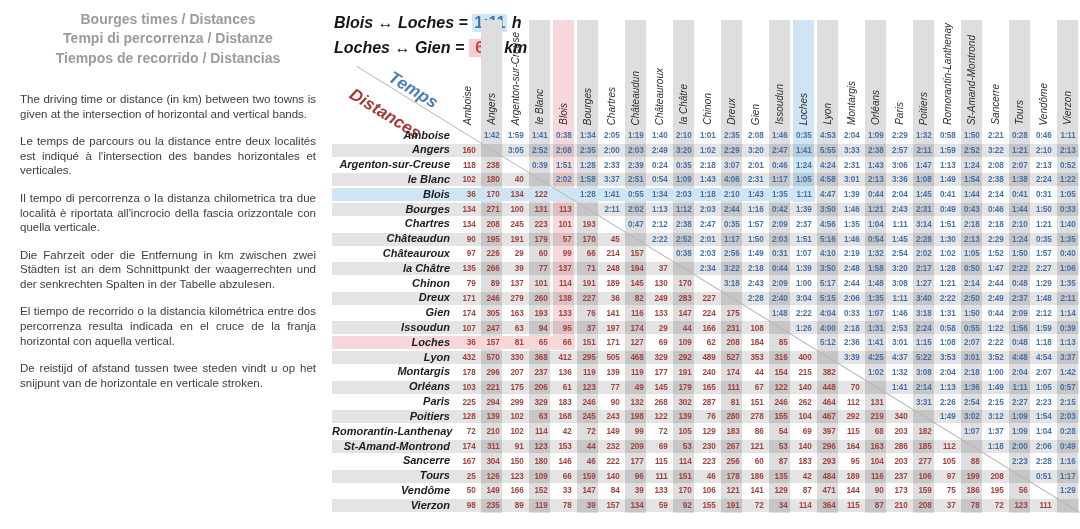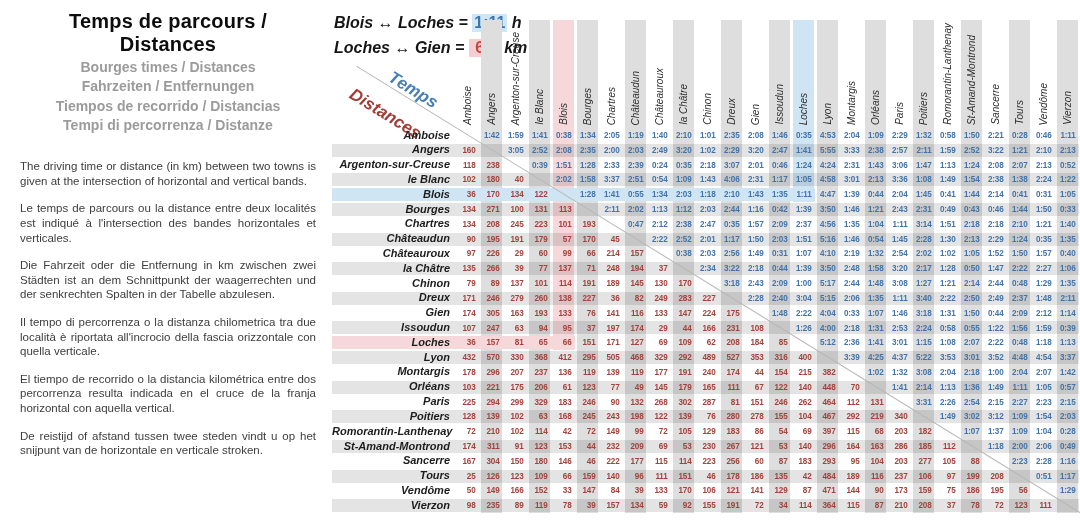--- a/index.html
+++ b/index.html
@@ -33,29 +33,27 @@
   .colhead span{writing-mode:vertical-rl;transform:rotate(180deg);font-size:10px;font-style:italic;
                 color:#2e2e2e;white-space:nowrap;letter-spacing:0;}
   .diagline{height:1.2px;background:#b7b7b7;transform-origin:0 0;transform:rotate(31.67deg);}
 </style>
 </head>
 <body>
 
 <div id="app">
 
   <div id="left-panel">
-    <h1 class="title">Temps de parcours / Distances</h1>
     <div class="subtitle">Bourges times / Distances</div>
-    <div class="subtitle">Fahrzeiten / Entfernungen</div>
+    <div class="subtitle">Tempi di percorrenza / Distanze</div>
     <div class="subtitle">Tiempos de recorrido / Distancias</div>
-    <div class="subtitle">Tempi di percorrenza / Distanze</div>
     <p class="para">The driving time or distance (in km) between two towns is given at the intersection of horizontal and vertical bands.</p>
     <p class="para">Le temps de parcours ou la distance entre deux localités est indiqué à l'intersection des bandes horizontales et verticales.</p>
+    <p class="para">Il tempo di percorrenza o la distanza chilometrica tra due località è riportata all'incrocio della fascia orizzontale con quella verticale.</p>
     <p class="para">Die Fahrzeit oder die Entfernung in km zwischen zwei Städten ist an dem Schnittpunkt der waagerrechten und der senkrechten Spalten in der Tabelle abzulesen.</p>
-    <p class="para">Il tempo di percorrenza o la distanza chilometrica tra due località è riportata all'incrocio della fascia orizzontale con quella verticale.</p>
     <p class="para">El tiempo de recorrido o la distancia kilométrica entre dos percorrenza resulta indicada en el cruce de la franja horizontal con aquella vertical.</p>
     <p class="para">De reistijd of afstand tussen twee steden vindt u op het snijpunt van de horizontale en verticale stroken.</p>
   </div>
 
   <div id="legend">
     <div class="legend-line">
       <span>Blois ↔ Loches =</span>
       <span class="chip time">1:11</span>
       <span>h</span>
     </div>

